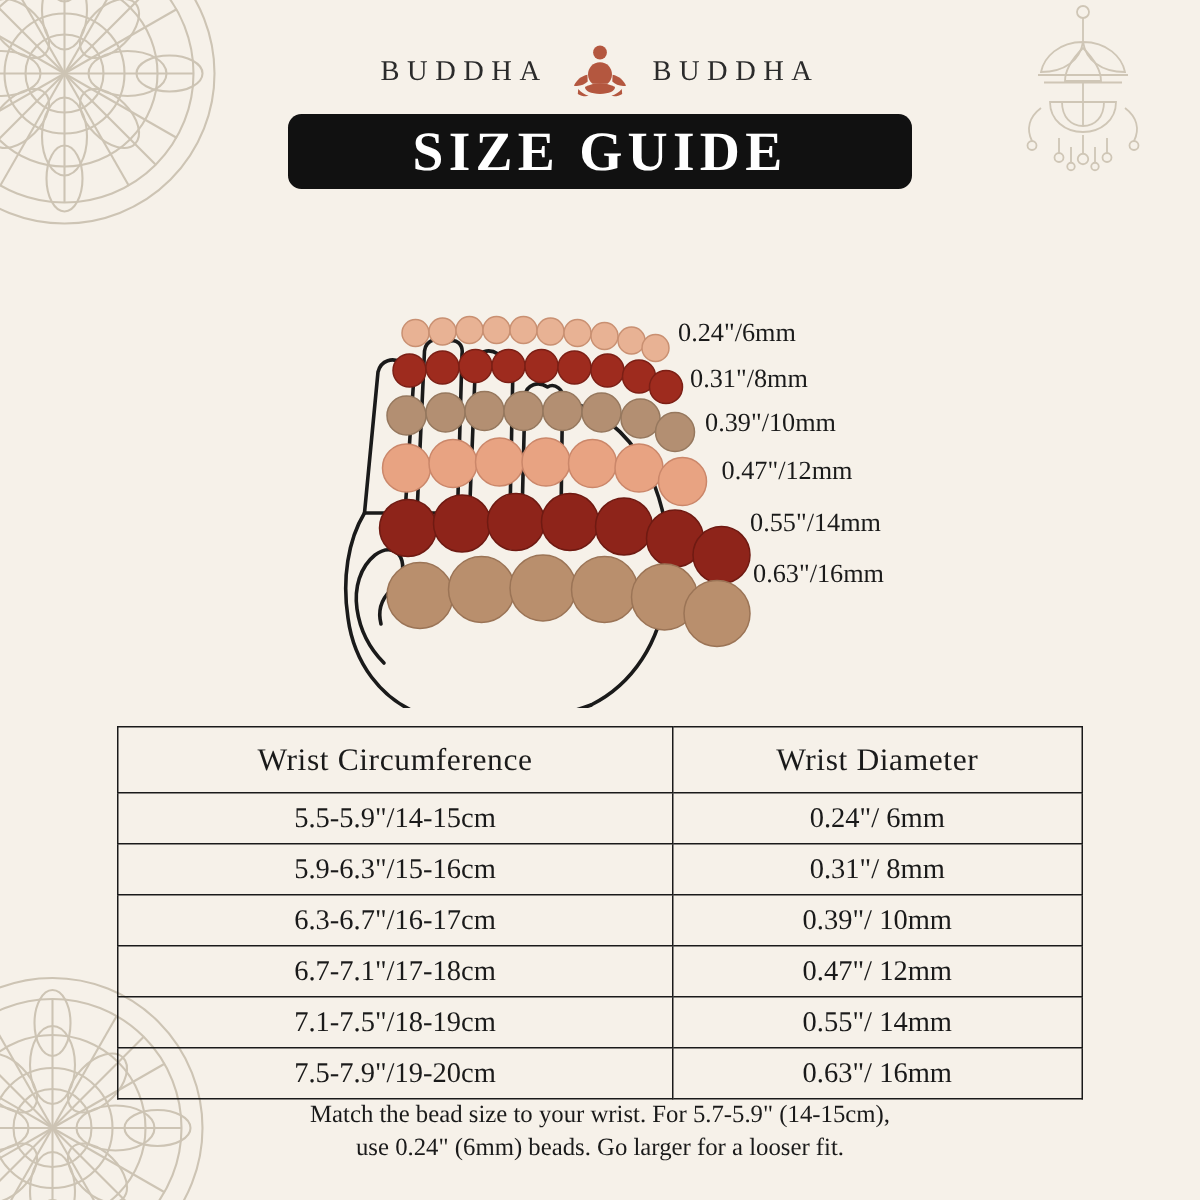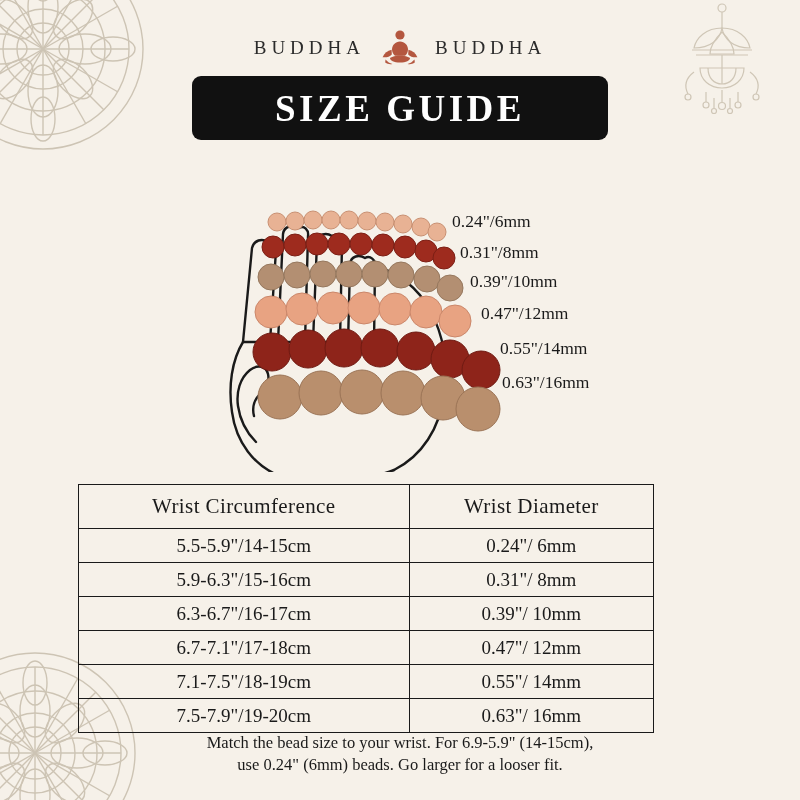--- a/index.html
+++ b/index.html
@@ -50,21 +50,21 @@
     display: block;
   }
 
   
   .title-banner {
     position: absolute;
     top: 76px;
     left: 50%;
     transform: translateX(-50%);
     width: 416px;
-    height: 64px;
+    height: 50px;
     background: #111111;
     border-radius: 9px;
     display: flex;
     align-items: center;
     justify-content: center;
   }
   .title-text {
     color: #ffffff;
     font-size: 37px;
     letter-spacing: 3.5px;
@@ -89,21 +89,21 @@
     color: #1a1a1a;
     white-space: nowrap;
     font-weight: 400;
   }
 
   
   .size-table {
     position: absolute;
     top: 484px;
     left: 78px;
-    width: 576px;
+    width: 644px;
     border-collapse: collapse;
     padding-left: 20px;
   }
   .size-table th, .size-table td {
     border: 1px solid #1a1a1a;
     text-align: center;
     font-family: "Liberation Serif", serif;
     color: #1a1a1a;
   }
   .size-table th {
@@ -407,15 +407,15 @@
       <td>0.55"/ 14mm</td>
     </tr>
     <tr>
       <td>7.5-7.9"/19-20cm</td>
       <td>0.63"/ 16mm</td>
     </tr>
   </tbody>
 </table>
 
 <div class="footer-note">
-  <span>Match the bead size to your wrist. For 6.9-5.9" (14-15cm),</span>
+  <span>Match the bead size to your wrist. For 5.7-5.9" (14-15cm),</span>
   <span>use 0.24" (6mm) beads. Go larger for a looser fit.</span>
 </div>
 
 </body></html>

